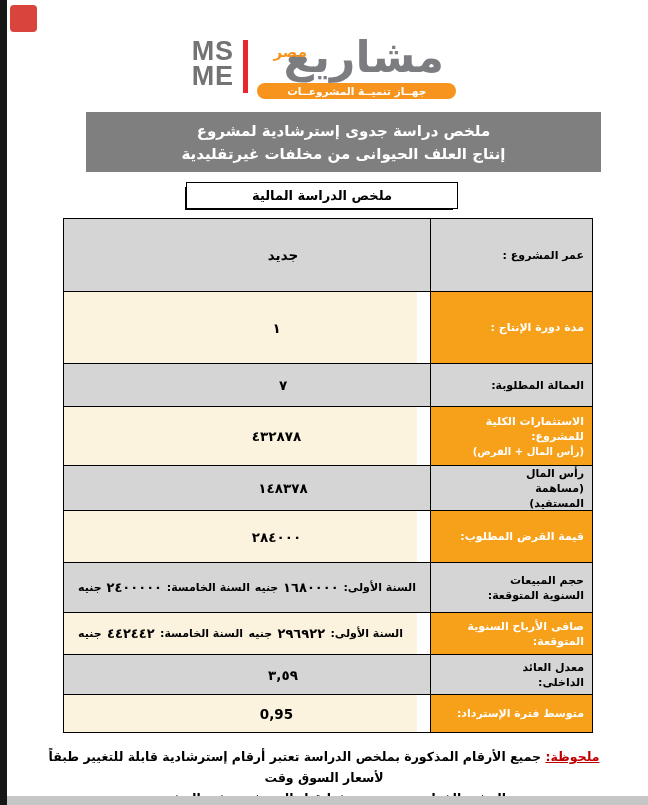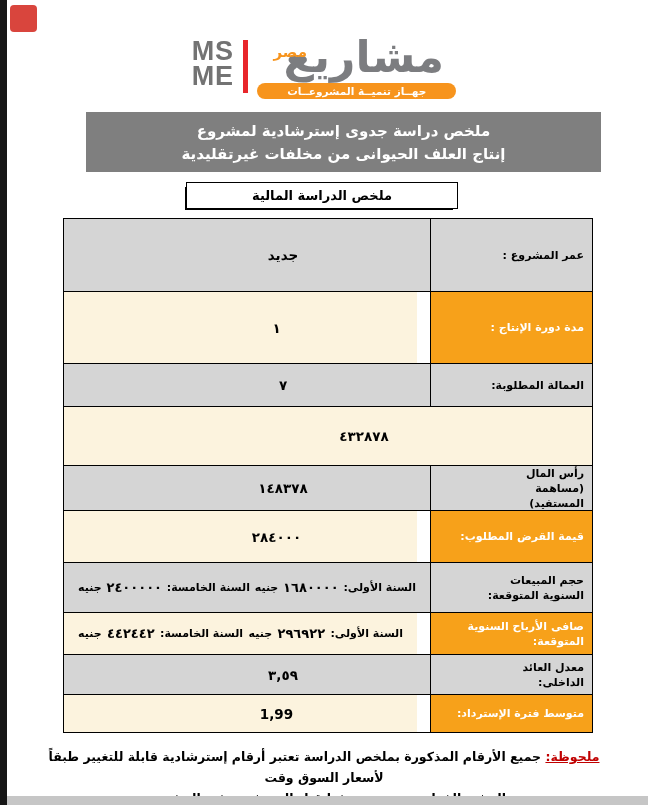--- a/index.html
+++ b/index.html
@@ -101,20 +101,24 @@
   </div>
 
   <div class="row gray r3">
     <div class="cell-label">
       <span>العمالة المطلوبة:</span>
     </div>
     <div class="cell-value value-center">٧</div>
   </div>
 
   <div class="row orange r4">
+    <div class="cell-label">
+      <span>الاستثمارات الكلية للمشروع:</span>
+      <span class="sub">(رأس المال + القرض)</span>
+    </div>
     <div class="cell-value value-center">٤٣٢٨٧٨</div>
   </div>
 
   <div class="row gray r5">
     <div class="cell-label">
       <span>رأس المال (مساهمة المستفيد)</span>
     </div>
     <div class="cell-value value-center">١٤٨٣٧٨</div>
   </div>
 
@@ -157,21 +161,21 @@
     <div class="cell-label">
       <span>معدل العائد الداخلى:</span>
     </div>
     <div class="cell-value value-center">٣,٥٩</div>
   </div>
 
   <div class="row orange r10">
     <div class="cell-label">
       <span>متوسط فترة الإسترداد:</span>
     </div>
-    <div class="cell-value value-center">1,99</div>
+    <div class="cell-value value-center">0,95</div>
   </div>
 
 </div>
 
 <div class="note">
   <span class="note-label">ملحوظة:</span><span> جميع الأرقام المذكورة بملخص الدراسة تعتبر أرقام إسترشادية قابلة للتغيير طبقاً لأسعار السوق وقت</span>
   <br>
   <span>التنفيذ الفعلى. ويجب تحديثها قبل البدء فى تنفيذ المشروع.</span>
 </div>
 

